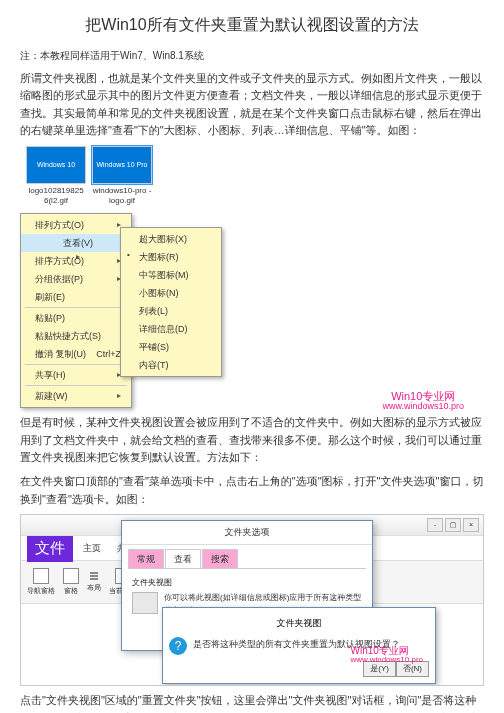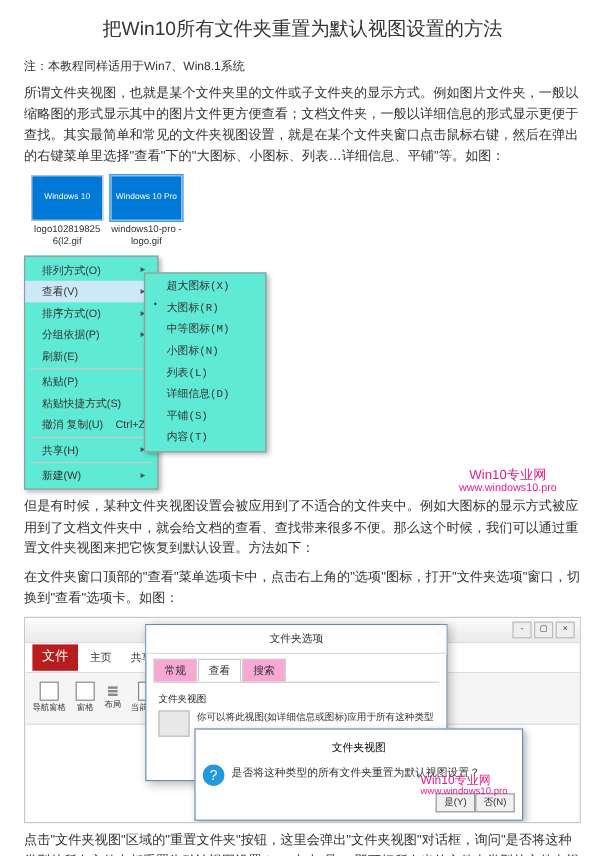--- a/index.html
+++ b/index.html
@@ -55,42 +55,42 @@
     line-height: 1.2;
   }
   .thumb.sel .box { outline: 1px solid #3399ff; }
   .ctx {
     position: relative;
     margin-top: 8px;
     width: 280px;
     font-size: 9px;
   }
   .menu {
-    background: #5eead4;
+    background: #fef9c3;
     border: 1px solid #999;
     box-shadow: 2px 2px 4px rgba(0,0,0,.3);
     padding: 2px 0;
   }
   .menu .mi {
     padding: 2px 10px 2px 14px;
     display: flex;
     justify-content: space-between;
     align-items: center;
     height: 14px;
   }
-  .menu .mi.hi { background: #cde8f7; }
+  .menu .mi.hi { background: #cde8f7; flex-direction: column; }
   .menu .mi .arw { font-size: 8px; color: #555; }
   .menu .sep { border-top: 1px solid #ccc; margin: 1px 4px; }
   .sub {
     position: absolute;
     left: 100px;
     top: 14px;
     width: 100px;
   }
-  .sub .mi { padding: 2px 8px 2px 18px; height: 14px; position: relative; font-family: Liberation Mono, monospace; }
+  .sub .mi { padding: 2px 8px 2px 18px; height: 14px; position: relative; }
   .sub .dot::before {
     content: "•";
     position: absolute;
     left: 6px;
     top: 1px;
     font-size: 8px;
   }
   .wm1 {
     position: absolute;
     right: 20px;
@@ -130,24 +130,24 @@
   .ribbon {
     background: #fff;
     border-bottom: 1px solid #ddd;
     padding: 2px 6px;
     display: flex;
     align-items: center;
     gap: 4px;
     height: 20px;
   }
   .ribbon .tab {
-    background: #b91c1c;
+    background: #6d28d9;
     color: #fff;
     padding: 2px 8px;
-    font-size: 11px;
+    font-size: 15px;
   }
   .ribbon .rt { font-size: 9px; color: #333; padding: 2px 6px; }
   .tool {
     background: #f5f5f5;
     height: 38px;
     border-bottom: 1px solid #ddd;
     display: flex;
     gap: 8px;
     padding: 2px 6px;
     align-items: center;

